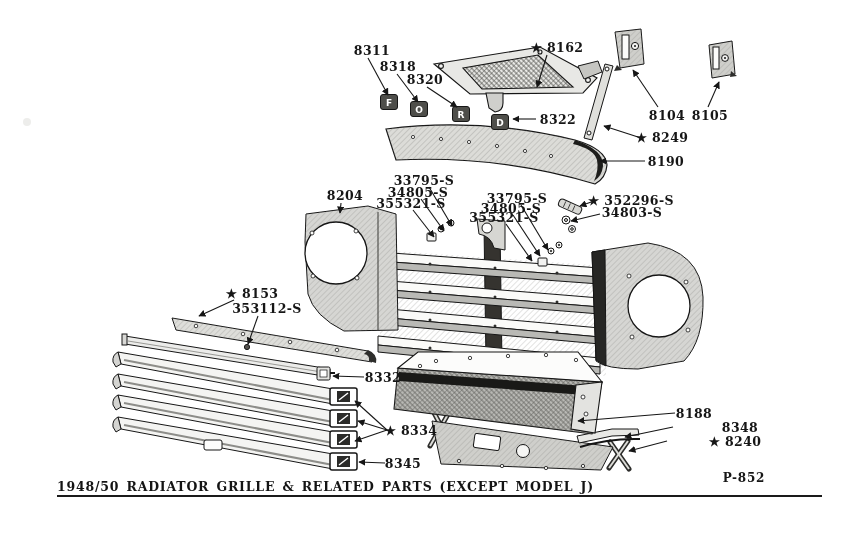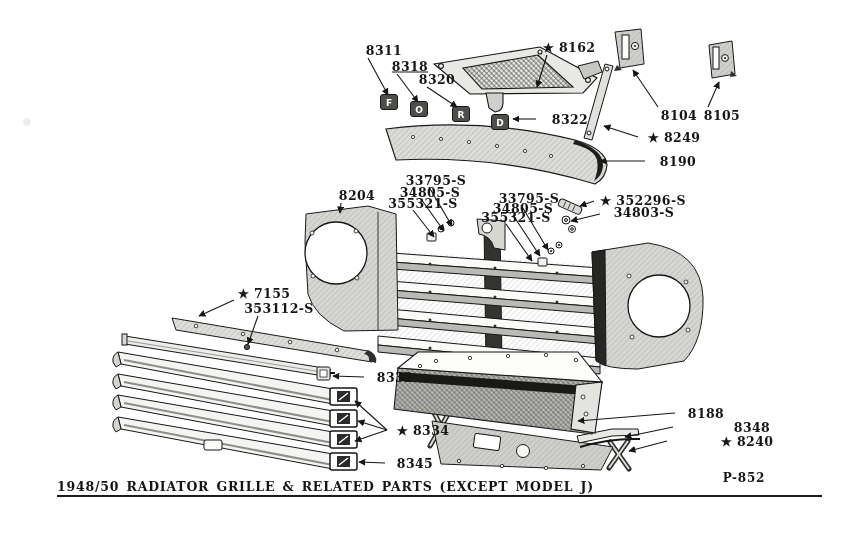--- a/index.html
+++ b/index.html
@@ -1,21 +1,21 @@
 <!DOCTYPE html>
 <html><head>
 <meta charset="utf-8">
 <style>
   html,body{margin:0;padding:0;background:#ffffff;}
   .canvas{
     position:relative;width:850px;height:547px;background:#ffffff;
     font-family:"DejaVu Serif",serif;overflow:hidden;
   }
   .diagram-svg{position:absolute;left:0;top:0;}
-  .labels-layer{position:absolute;left:16px;top:0;width:698px;height:547px;pointer-events:none;}
+  .labels-layer{position:absolute;left:4px;top:0;width:698px;height:547px;pointer-events:none;}
   .part-label{
     position:absolute;transform:translate(-50%,-50%);
     font:700 12.5px "DejaVu Serif",serif;letter-spacing:.4px;
     color:#161616;white-space:nowrap;
   }
   .figure-caption{
     position:absolute;left:57px;top:479px;width:765px;text-align:left;
     font:700 12.5px "DejaVu Serif",serif;letter-spacing:.8px;word-spacing:2px;color:#141414;
     white-space:nowrap;
   }
@@ -332,38 +332,38 @@
         <line x1="387" y1="430" x2="355" y2="441" class="leader" marker-end="url(#arr)"></line>
         <line x1="385" y1="463" x2="359" y2="462" class="leader" marker-end="url(#arr)"></line>
         <line x1="675" y1="413" x2="578" y2="421" class="leader" marker-end="url(#arr)"></line>
         <line x1="673" y1="427" x2="625" y2="437" class="leader" marker-end="url(#arr)"></line>
         <line x1="667" y1="441" x2="629" y2="451" class="leader" marker-end="url(#arr)"></line>
       </g>
   </svg>
 
   <div class="labels-layer">
       <div class="part-label" style="left: 368px; top: 50px;">8311</div>
-      <div class="part-label" style="left: 394px; top: 66px; text-decoration: underline;">8318</div>
+      <div class="part-label" style="left: 394px; top: 66px;">8318</div>
       <div class="part-label" style="left: 421px; top: 79px;">8320</div>
       <div class="part-label" style="left: 553px; top: 47px; text-align: center;">★ 8162</div>
       <div class="part-label" style="left: 554px; top: 119px;">8322</div>
       <div class="part-label" style="left: 663px; top: 115px;">8104</div>
       <div class="part-label" style="left: 706px; top: 115px;">8105</div>
       <div class="part-label" style="left: 658px; top: 137px; text-align: right;">★ 8249</div>
       <div class="part-label" style="left: 662px; top: 161px;">8190</div>
       <div class="part-label" style="left: 341px; top: 195px; text-align: center;">8204</div>
       <div class="part-label" style="left: 420px; top: 180px;">33795-S</div>
       <div class="part-label" style="left: 414px; top: 192px;">34805-S</div>
       <div class="part-label" style="left: 407px; top: 203px;">355321-S</div>
       <div class="part-label" style="left: 513px; top: 198px;">33795-S</div>
       <div class="part-label" style="left: 507px; top: 208px;">34805-S</div>
       <div class="part-label" style="left: 500px; top: 217px;">355321-S</div>
       <div class="part-label" style="left: 627px; top: 200px;">★ 352296-S</div>
       <div class="part-label" style="left: 628px; top: 212px;">34803-S</div>
-      <div class="part-label" style="left: 248px; top: 293px;">★ 7155</div>
+      <div class="part-label" style="left: 248px; top: 293px;">★ 8153</div>
       <div class="part-label" style="left: 263px; top: 308px;">353112-S</div>
       <div class="part-label" style="left: 379px; top: 377px;">8332</div>
       <div class="part-label" style="left: 407px; top: 430px;">★ 8334</div>
       <div class="part-label" style="left: 399px; top: 463px;">8345</div>
       <div class="part-label" style="left: 690px; top: 413px;">8188</div>
       <div class="part-label" style="left: 689px; top: 427px; margin-left: 47px;">8348</div>
       <div class="part-label" style="left: 687px; top: 441px; margin-left: 44px;">★ 8240</div>
     </div>
 
   <div class="figure-caption">1948/50 RADIATOR GRILLE &amp; RELATED PARTS (EXCEPT MODEL J)</div>

